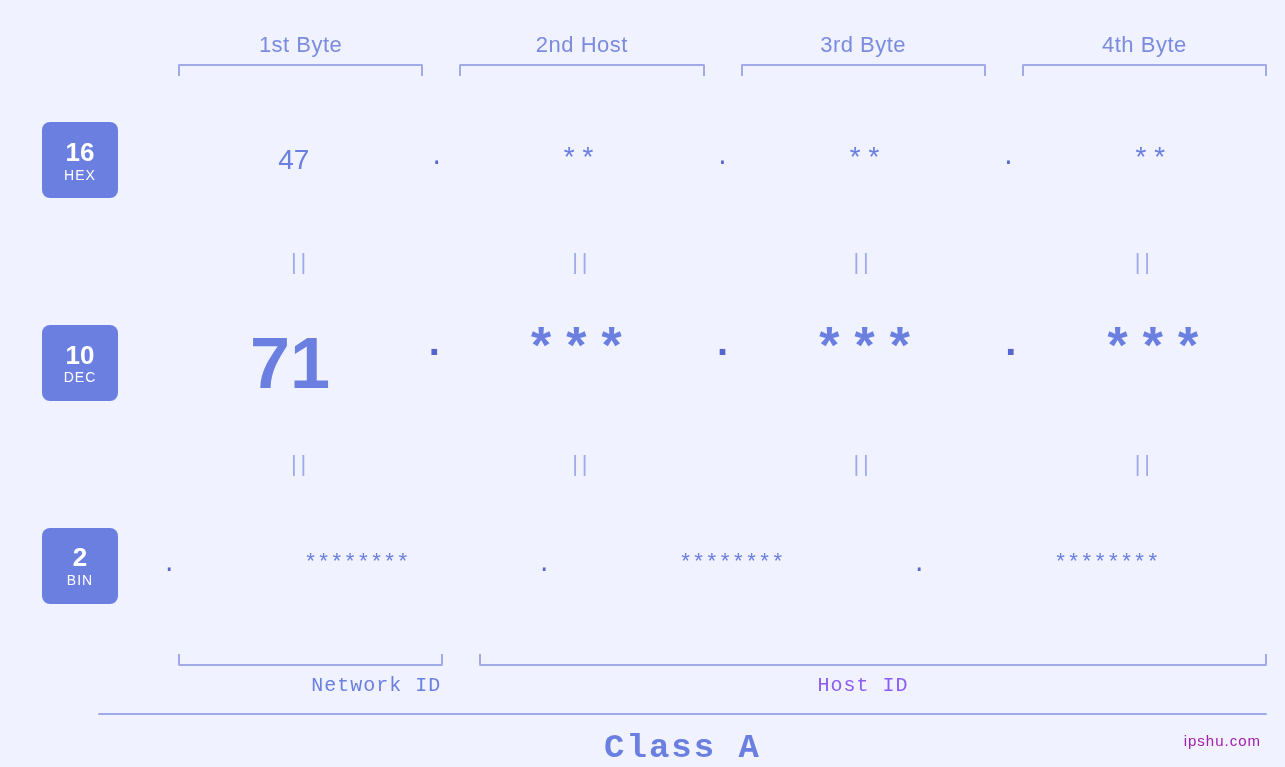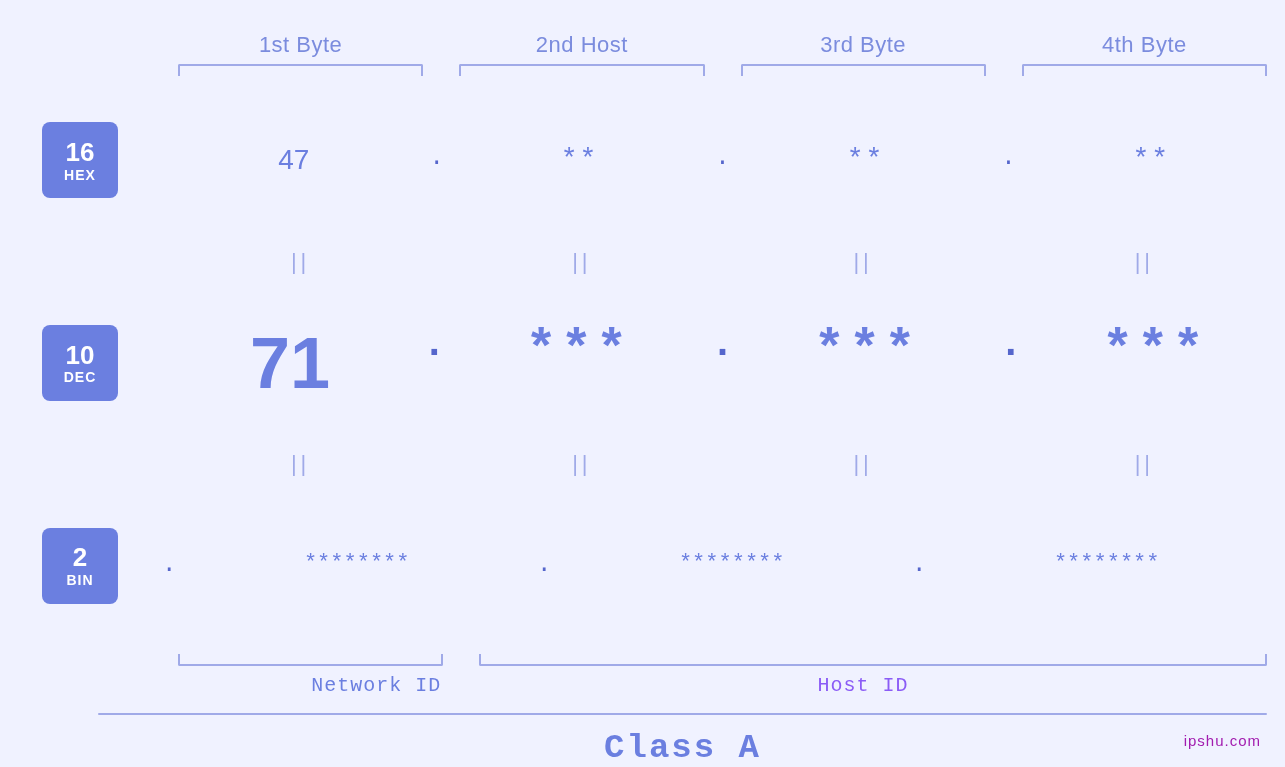--- a/index.html
+++ b/index.html
@@ -85,21 +85,21 @@
     }
 
     .badge-number {
       font-size: 26px;
       font-weight: bold;
       line-height: 1.1;
     }
 
     .badge-label {
       font-size: 14px;
-      font-weight: bold;
+      font-weight: normal;
       letter-spacing: 1px;
     }
 
     .bytes-row {
       flex: 1;
       display: flex;
       align-items: flex-start;
     }
 
     .byte-cell {

